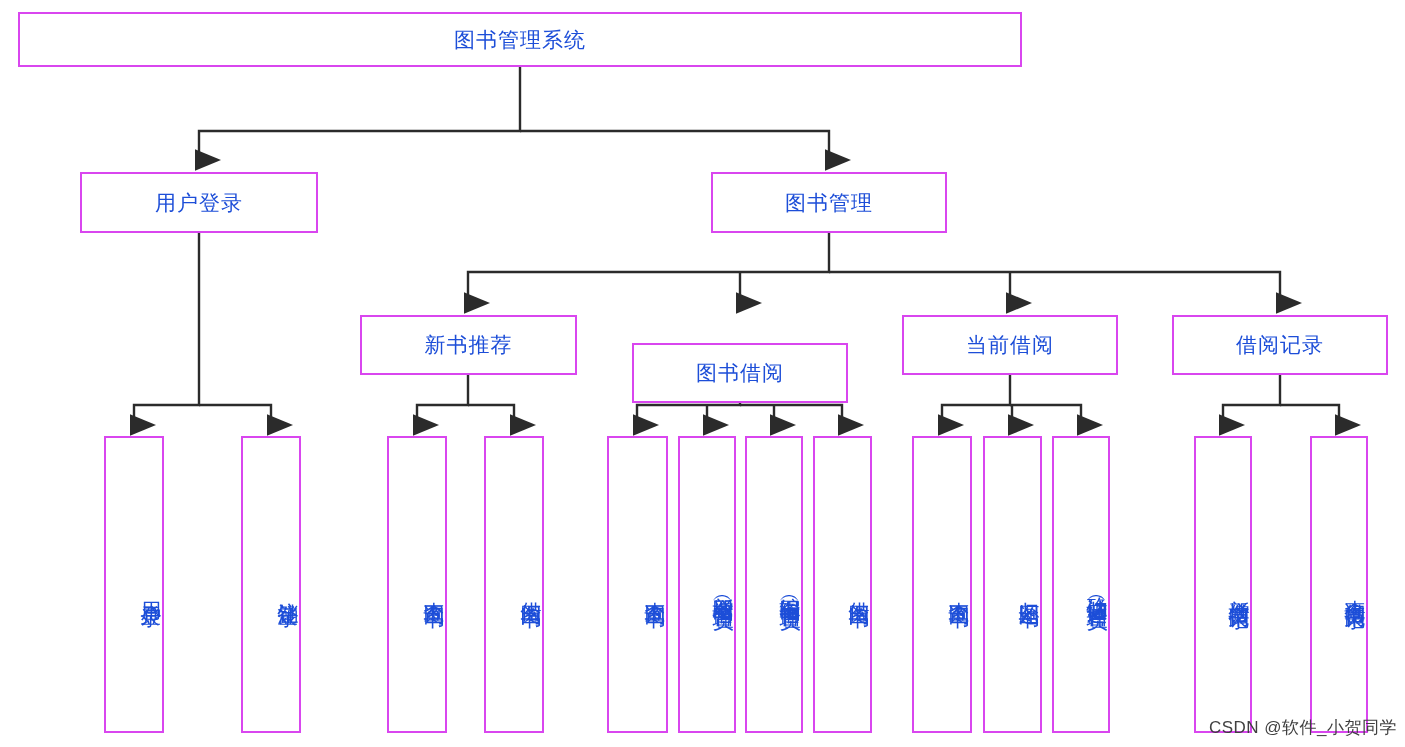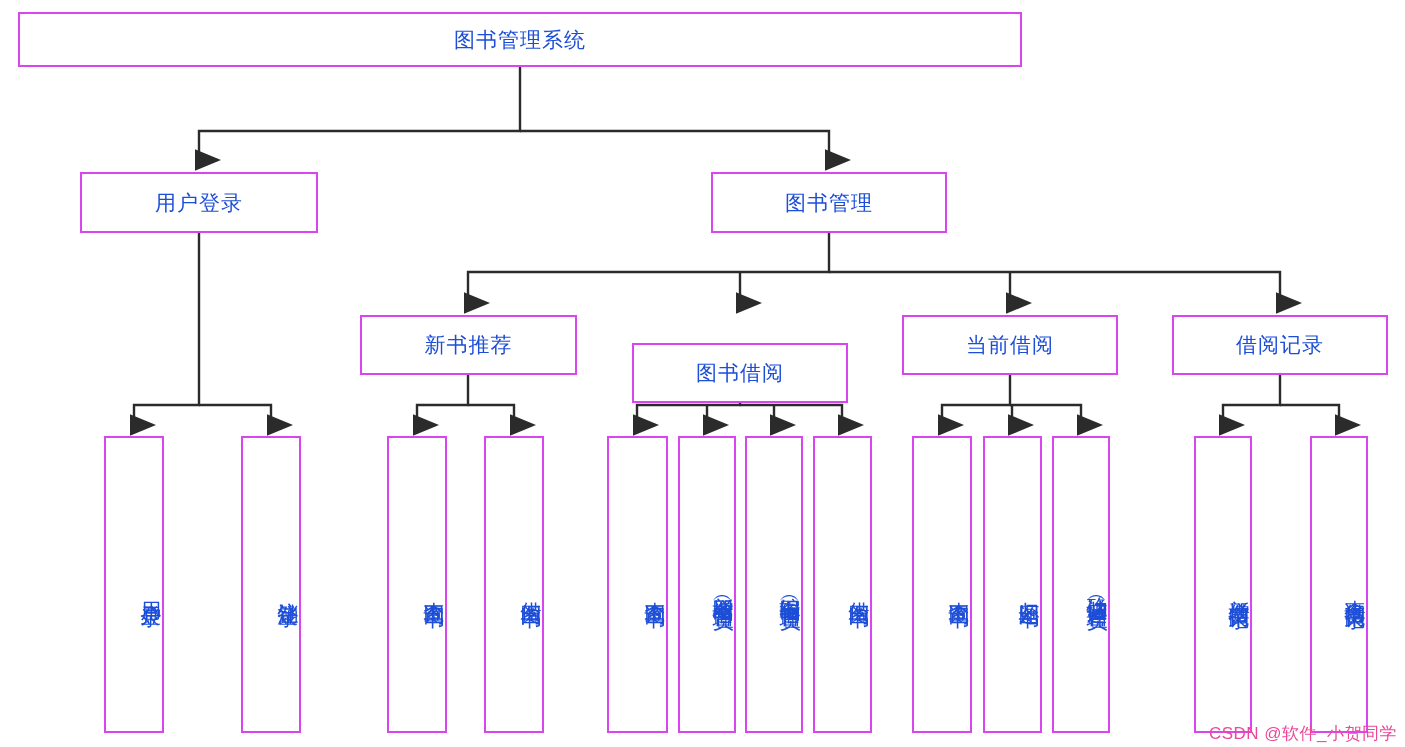--- a/index.html
+++ b/index.html
@@ -58,23 +58,23 @@
     stroke: #2b2b2b;
     stroke-width: 2.4;
     fill: none;
   }
   .arrowhead {
     fill: #2b2b2b;
   }
   #watermark {
     position: absolute;
     right: 8px;
-    bottom: 2px;
+    bottom: 8px;
     font-size: 17px;
-    color: #ec4899;
+    color: #404040;
     white-space: nowrap;
     letter-spacing: 0.5px;
   }
 </style>
 </head>
 <body>
 
 <div id="canvas">
 
   <svg id="links" viewBox="0 0 1405 747">

